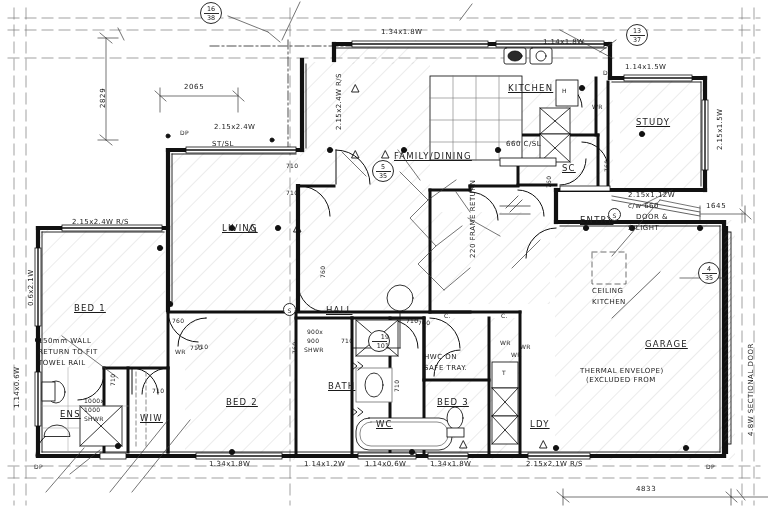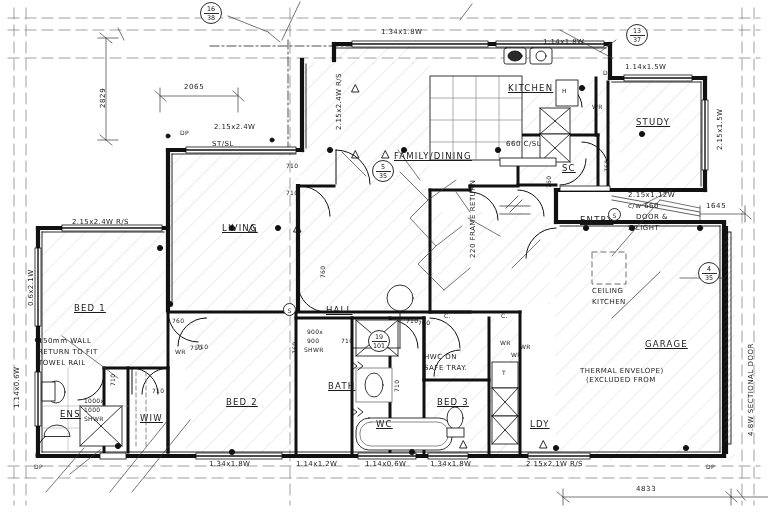--- a/index.html
+++ b/index.html
@@ -540,21 +540,21 @@
 <div class="lbl win" style="left:381px; top:29px;">1.34x1.8W</div>
 <div class="lbl win" style="left:543px; top:29px;margin-top:10px;">1.14x1.8W</div>
 <div class="lbl win" style="left:625px; top:64px;">1.14x1.5W</div>
 <div class="lbl win vert" style="left:717px; top:150px;">2.15x1.5W</div>
 <div class="lbl win" style="left:214px; top:124px;">2.15x2.4W</div>
 <div class="lbl win vert" style="left:336px; top:130px;">2.15x2.4W R/S</div>
 <div class="lbl win" style="left:72px;  top:219px;">2.15x2.4W R/S</div>
 <div class="lbl win vert" style="left:28px; top:306px;">0.6x2.1W</div>
 <div class="lbl win vert" style="left:14px; top:408px;">1.14x0.6W</div>
 <div class="lbl win" style="left:209px; top:461px;">1.34x1.8W</div>
-<div class="lbl win" style="left:296px; top:461px;">1.14x1.2W</div>
+<div class="lbl win" style="left:304px; top:461px;">1.14x1.2W</div>
 <div class="lbl win" style="left:365px; top:461px;">1.14x0.6W</div>
 <div class="lbl win" style="left:430px; top:461px;">1.34x1.8W</div>
 <div class="lbl win" style="left:526px; top:461px;">2.15x2.1W R/S</div>
 
 <div class="lbl tiny" style="left:286px; top:163px;">710</div>
 <div class="lbl tiny" style="left:286px; top:190px;">710</div>
 <div class="lbl tiny vert" style="left:320px; top:278px;">760</div>
 <div class="lbl tiny" style="left:172px; top:318px;">760</div>
 <div class="lbl tiny" style="left:196px; top:344px;">710</div>
 <div class="lbl tiny" style="left:152px; top:388px;">710</div>
@@ -586,21 +586,21 @@
 <div class="bub" style="left:372px; top:160px;">
   <span class="t">5</span>
   <span class="ln"></span>
   <span class="b">35</span>
 </div>
 <div class="bub" style="left:698px; top:262px;">
   <span class="t">4</span>
   <span class="ln"></span>
   <span class="b">35</span>
 </div>
-<div class="bub" style="left:368px; top:330px;">
+<div class="bub" style="left:368px; top:330px;text-align:right;">
   <span class="t">19</span>
   <span class="ln"></span>
   <span class="b">101</span>
 </div>
 
 <div class="smbub" style="left:283px; top:303px;">S</div>
 <div class="smbub" style="left:608px; top:208px;">S</div>
 
 <div class="lbl tiny" style="left:180px; top:130px;">DP</div>
 <div class="lbl tiny" style="left:603px; top:70px;">DP</div>

